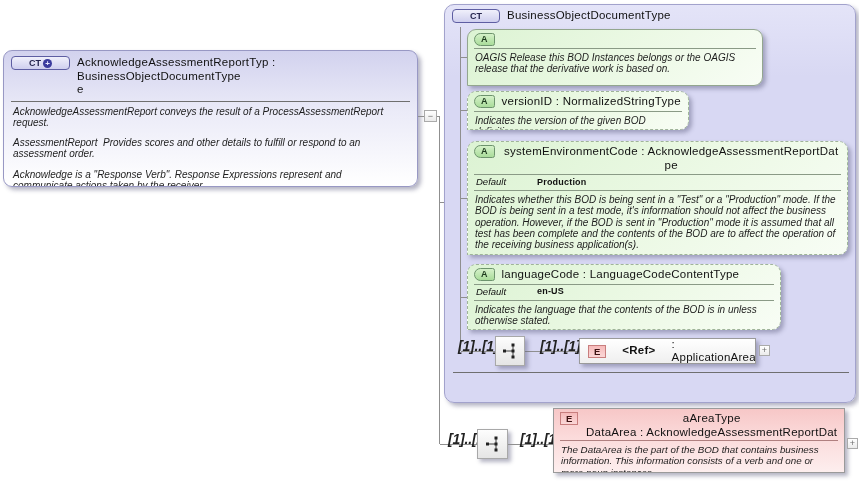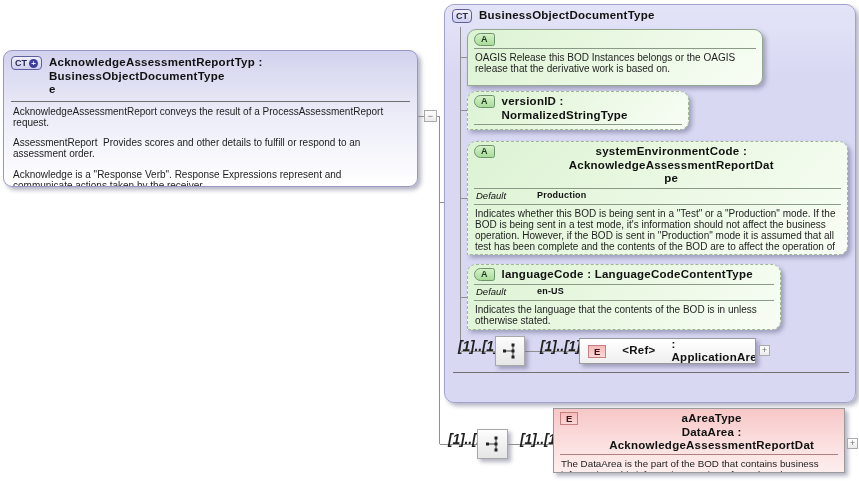--- a/index.html
+++ b/index.html
@@ -9,32 +9,32 @@
   .line{position:absolute;background:#8f8f8f;}
   .shadow{box-shadow:3px 3px 4px rgba(90,90,125,.45);}
 
   
   .ct-box{border:1px solid #9898c4;border-radius:9px;
           background:linear-gradient(180deg,#d2d2ee 0%,#ebebf8 45%,#ffffff 100%);}
   .bod-box{border:1px solid #a2a2cc;border-radius:10px;
            background:linear-gradient(180deg,#e4e4f8 0%,#d8d8f3 18%,#d8d8f3 100%);}
 
   .hdr{display:flex;align-items:flex-start;gap:7px;padding:5px 7px 2px 7px;}
-  .title{font-weight:bold;font-size:11.5px;line-height:13.5px;color:#111;letter-spacing:.25px;}
+  .title{font-weight:normal;font-size:11.5px;line-height:13.5px;color:#111;letter-spacing:.25px;}
   .title .tline{display:block;}
   .divider{border-top:1px solid #6f6f6f;margin:2px 7px 0 7px;}
 
-  .doc{font-size:10px;line-height:11.3px;color:#1d1d1d;padding:4px 9px 2px 9px;}
+  .doc{font-style:italic;font-size:10px;line-height:11.3px;color:#1d1d1d;padding:4px 9px 2px 9px;}
   .doc p{margin:0;white-space:pre-wrap;}
   .doc p.gap{margin-bottom:9px;}
 
   
   .ct-icon{display:inline-flex;align-items:center;gap:2px;border:1px solid #5e5ea2;border-radius:4px;
            background:linear-gradient(180deg,#f0f0fb,#cfcfee);color:#26264f;
-           font-weight:bold;font-size:9px;line-height:10px;padding:1px 3px;flex:0 0 auto;}
+           font-weight:bold;font-size:9px;line-height:10px;padding:1px 17px;flex:0 0 auto;}
   .plus-badge{display:inline-block;width:9px;height:9px;border-radius:50%;background:#3c3c9e;
               color:#e8e8ff;font:bold 8px/9px "Liberation Sans",sans-serif;text-align:center;}
   .a-icon{display:inline-block;border:1px solid #6d936d;border-radius:8px 3px 3px 8px;
           background:linear-gradient(180deg,#d5f1c9,#a9dc9a);color:#1e3a1e;
           font-weight:bold;font-size:9px;line-height:11px;padding:0 6px;flex:0 0 auto;}
   .e-icon{display:inline-block;border:1px solid #c87e7e;
           background:linear-gradient(180deg,#f6baba,#fad7d7);color:#3c1212;
           font-weight:bold;font-size:9.5px;line-height:11px;padding:0 5px;flex:0 0 auto;}
 
   

